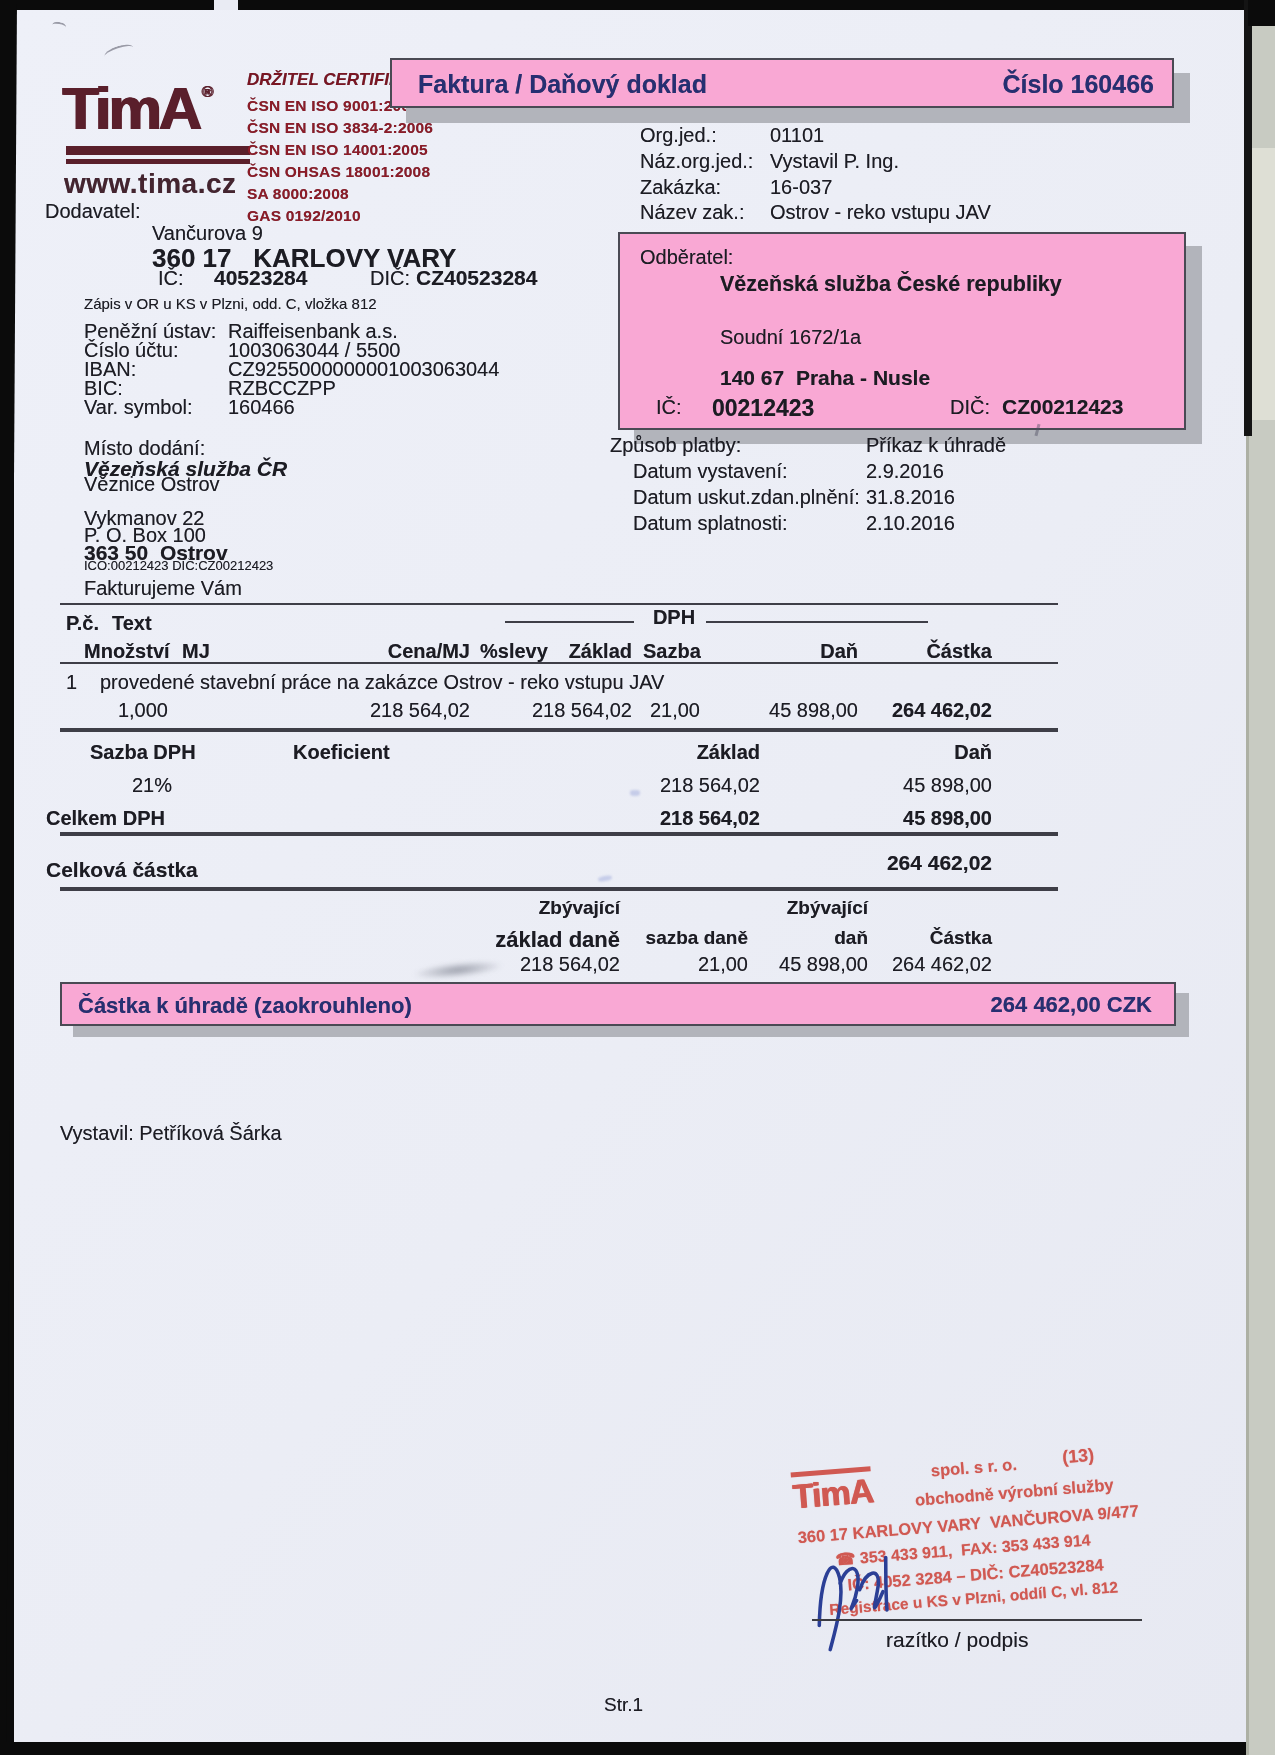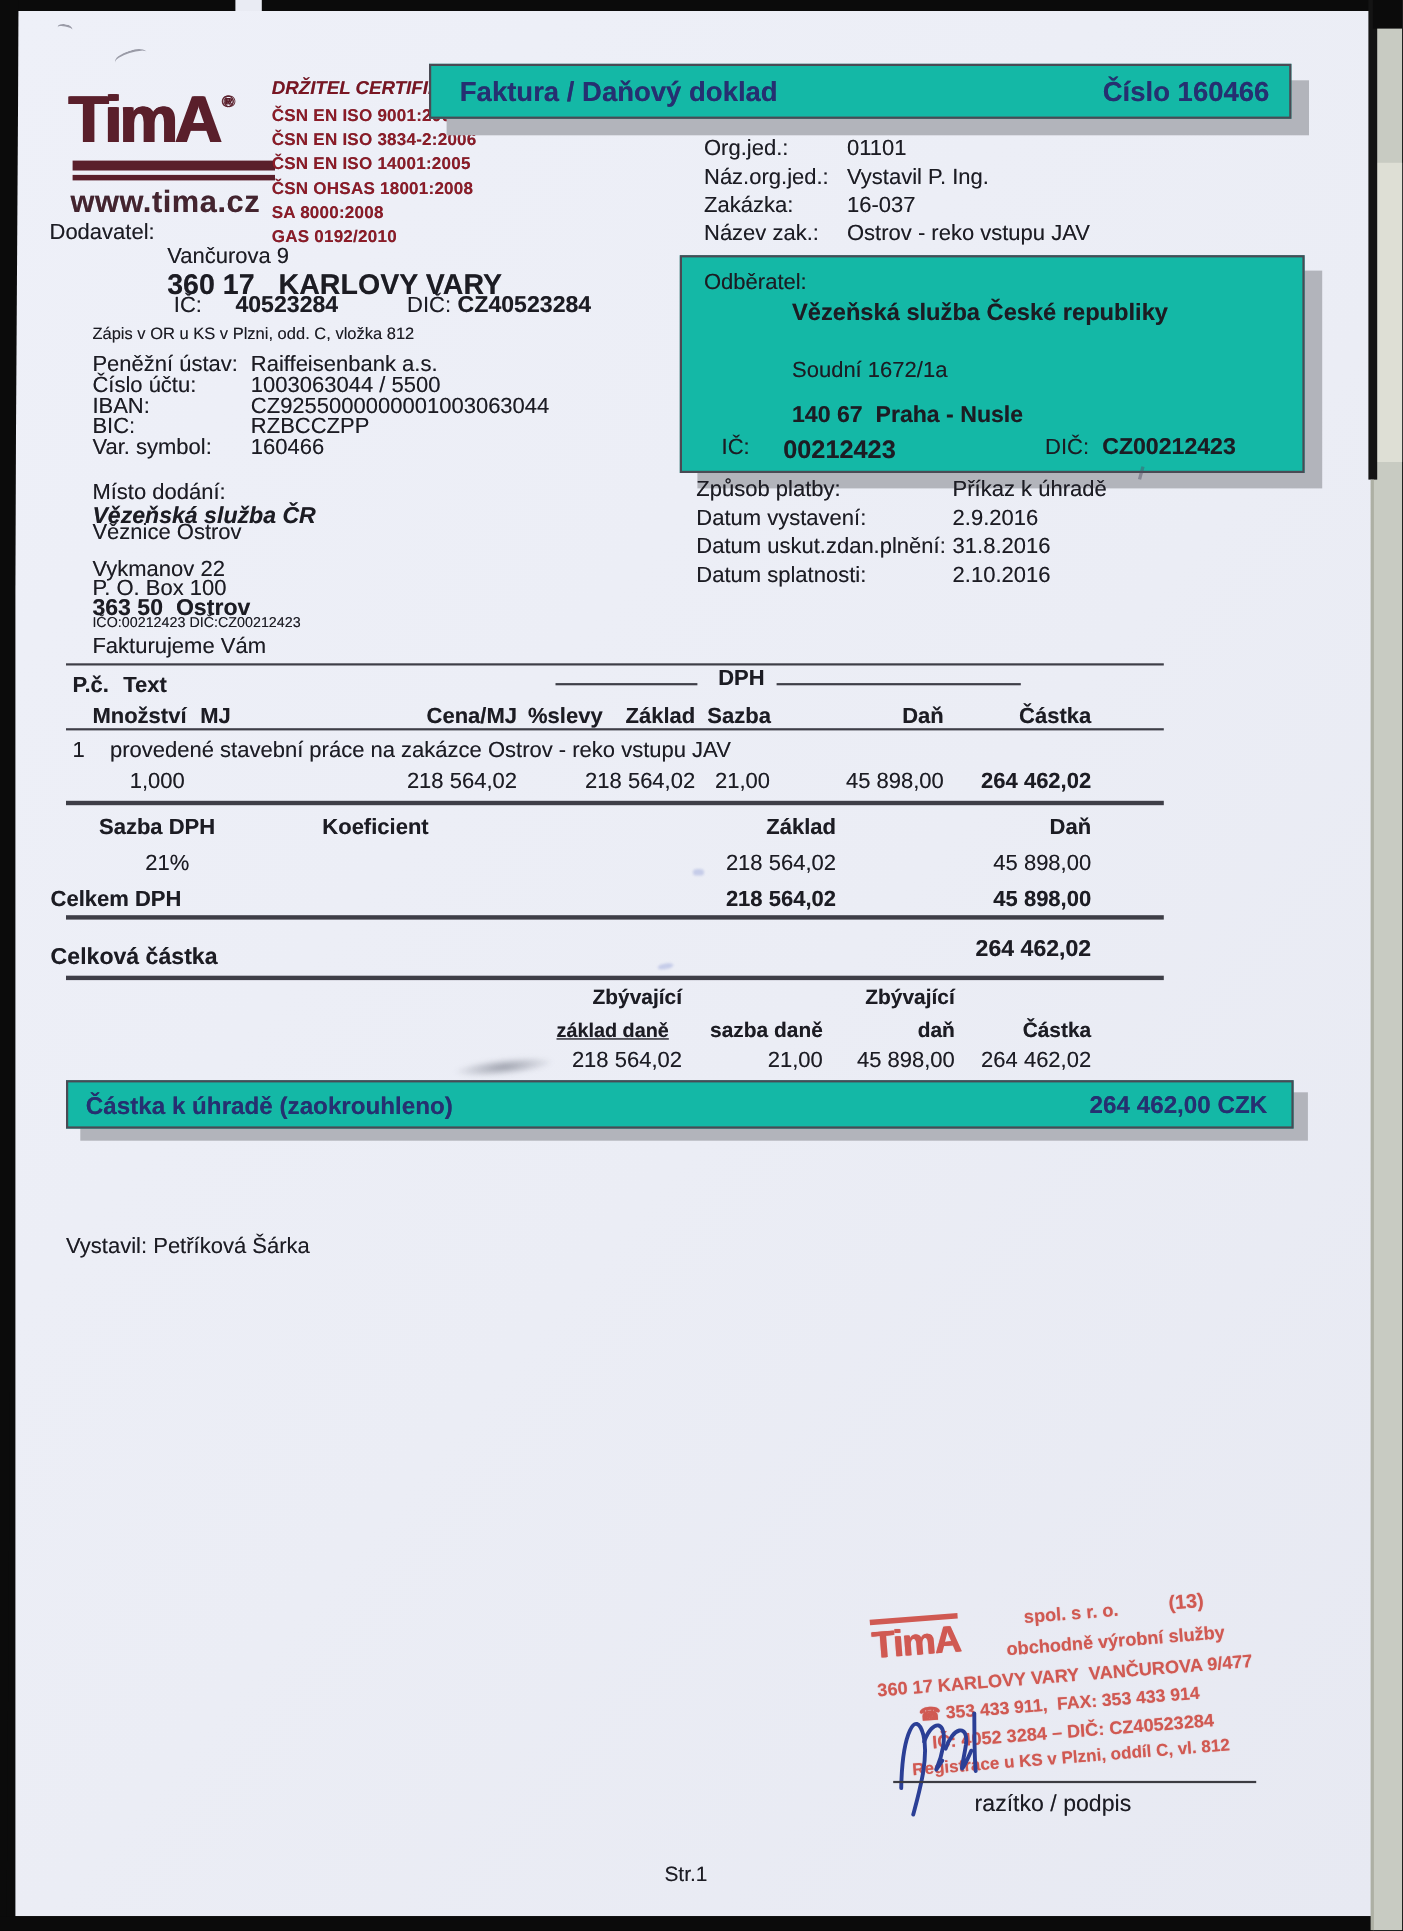--- a/index.html
+++ b/index.html
@@ -7,21 +7,21 @@
         font-family:"Liberation Sans", sans-serif;}
   .paper{position:absolute;left:14px;top:9px;width:1234px;height:1733px;
          background:linear-gradient(130deg,#eef0f8 0%,#ebedf5 55%,#e7e9f2 100%);}
   .t{position:absolute;white-space:pre;font-size:20px;color:#1c1c23;line-height:1.15;
      text-shadow:0 0 .4px rgba(28,28,40,.5);}
   .b{font-weight:bold;}
   .ra{width:230px;text-align:right;}
   .navy{color:#262f72;}
   .rule{position:absolute;background:#3e3e47;}
   .bar{position:absolute;background:#5a1f2b;}
-  .box{position:absolute;background:#14b8a6;border:2px solid #4a4a54;}
+  .box{position:absolute;background:#f9a8d4;border:2px solid #4a4a54;}
   .title-box{box-shadow:16px 15px 0 #b2b4bb;}
   .cust-box{box-shadow:16px 14px 0 #b2b4bb;}
   .due-box{box-shadow:13px 11px 0 #b2b4bb;}
   .logo-word{font-size:60px;font-weight:bold;color:#5a1f2b;letter-spacing:-3px;
              text-shadow:1.2px 0 0 #5a1f2b,-.6px 0 0 #5a1f2b;}
   .reg{position:relative;top:-32px;left:3px;font-size:15px;letter-spacing:0;}
   .logo-url{font-size:28px;font-weight:bold;color:#44242f;letter-spacing:.5px;}
   .cert-title{font-size:17px;font-weight:bold;font-style:italic;color:#7a1522;}
   .cert{font-size:15.5px;font-weight:bold;color:#8c1b27;letter-spacing:.2px;}
   .small{font-size:15px;}
@@ -106,21 +106,21 @@
 
   <div class="t" style="left:84px;top:437px;">Místo dodání:</div>
   <div class="t b" style="left:84px;top:457px;font-size:21px;font-style:italic;">Vězeňská služba ČR</div>
   <div class="t" style="left:84px;top:473px;">Věznice Ostrov</div>
   <div class="t" style="left:84px;top:507px;">Vykmanov 22</div>
   <div class="t" style="left:84px;top:524px;">P. O. Box 100</div>
   <div class="t b" style="left:84px;top:541px;font-size:21px;">363 50  Ostrov</div>
   <div class="t tiny" style="left:84px;top:559px;">IČO:00212423 DIČ:CZ00212423</div>
   <div class="t" style="left:84px;top:577px;">Fakturujeme Vám</div>
 
-  <div class="t" style="left:633px;top:434px;">Způsob platby:</div>
+  <div class="t" style="left:610px;top:434px;">Způsob platby:</div>
   <div class="t" style="left:866px;top:434px;">Příkaz k úhradě</div>
   <div class="t" style="left:633px;top:460px;">Datum vystavení:</div>
   <div class="t" style="left:866px;top:460px;">2.9.2016</div>
   <div class="t" style="left:633px;top:486px;">Datum uskut.zdan.plnění:</div>
   <div class="t" style="left:866px;top:486px;">31.8.2016</div>
   <div class="t" style="left:633px;top:512px;">Datum splatnosti:</div>
   <div class="t" style="left:866px;top:512px;">2.10.2016</div>
 
   <div class="rule" style="left:60px;top:603px;width:998px;height:2px;"></div>
   <div class="t b" style="left:66px;top:612px;">P.č.</div>
@@ -159,21 +159,21 @@
   <div class="t b ra" style="left:530px;top:807px;">218 564,02</div>
   <div class="t b ra" style="left:762px;top:807px;">45 898,00</div>
   <div class="rule" style="left:60px;top:832px;width:998px;height:4px;"></div>
 
   <div class="t b" style="left:46px;top:858px;font-size:21px;">Celková částka</div>
   <div class="t b ra" style="left:762px;top:851px;font-size:21px;">264 462,02</div>
   <div class="rule" style="left:60px;top:887px;width:998px;height:4px;"></div>
 
   <div class="t b ra" style="left:390px;top:897px;font-size:19px;">Zbývající</div>
   <div class="t b ra" style="left:638px;top:897px;font-size:19px;">Zbývající</div>
-  <div class="t b ra" style="left:378px;top:927px;font-size:18px;text-decoration:underline;">základ daně</div>
+  <div class="t b ra" style="left:390px;top:927px;font-size:22px;">základ daně</div>
   <div class="t b ra" style="left:518px;top:927px;font-size:19px;">sazba daně</div>
   <div class="t b ra" style="left:638px;top:927px;font-size:19px;">daň</div>
   <div class="t b ra" style="left:762px;top:927px;font-size:19px;">Částka</div>
   <div class="t ra" style="left:390px;top:953px;">218 564,02</div>
   <div class="t ra" style="left:518px;top:953px;">21,00</div>
   <div class="t ra" style="left:638px;top:953px;">45 898,00</div>
   <div class="t ra" style="left:762px;top:953px;">264 462,02</div>
 
   <div class="box due-box" style="left:60px;top:982px;width:1112px;height:40px;">
     <span class="t navy b" style="left:16px;top:9px;font-size:22px;">Částka k úhradě (zaokrouhleno)</span>

